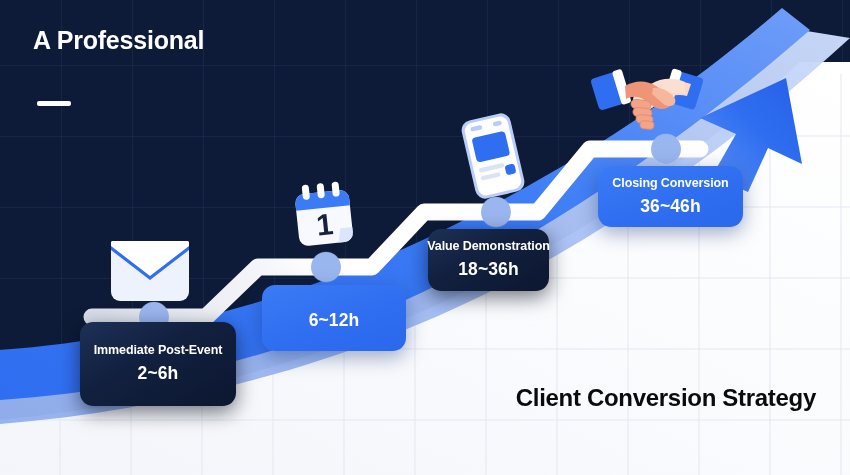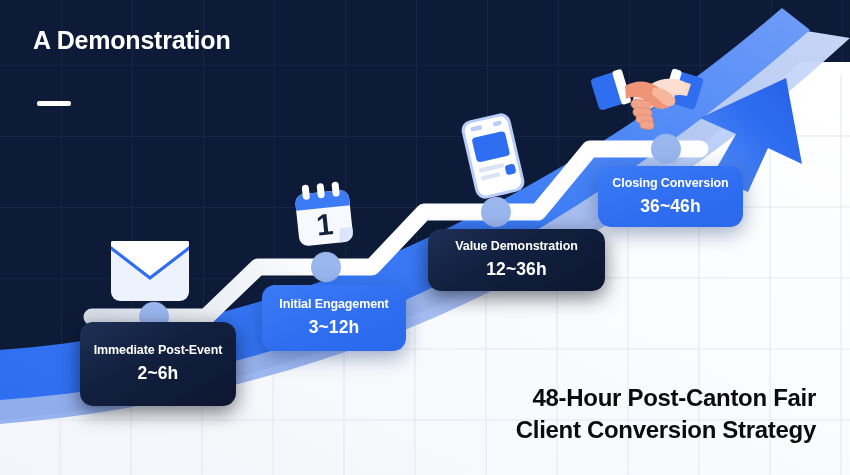--- a/index.html
+++ b/index.html
@@ -87,21 +87,21 @@
     font-size:17.5px;
     font-weight:bold;
     letter-spacing:0.1px;
     line-height:1.3;
     margin-top:4px;
     white-space:nowrap;
   }
 
   #card-1 { left:80px;  top:322px; width:156px; height:84px; }
   #card-2 { left:262px; top:285px; width:144px; height:66px; }
-  #card-3 { left:428px; top:229px; width:177px; height:62px; }
+  #card-3 { left:428px; top:229px; width:121px; height:62px; }
   #card-4 { left:598px; top:166px; width:145px; height:61px; }
 
   
   .node {
     position:absolute;
     width:30px; height:30px; border-radius:50%;
     background:#9ab6ee;
     box-shadow:0 0 0 0.5px rgba(255,255,255,0.18);
   }
   #node-1 { left:139px; top:302px; }
@@ -192,21 +192,21 @@
              L810,30 C716,112 606,194 474,266 C334,342 175,388 0,400 Z" fill="url(#gradBlueBand)"></path>
 
     <path d="M786,78 L700,118 L736,134 L712,176 L748,192 L768,148 L802,164 Z" fill="url(#gradArrow)"></path>
 
     <g fill="none" stroke="url(#gradPath)" stroke-width="17" stroke-linecap="round" stroke-linejoin="round">
       <path d="M92,317 L206,317 L258,267 L372,267 L424,212 L538,212 L590,149 L700,149"></path>
     </g>
   </svg>
 
   <div id="title-block">
-    <div class="tline">A Demonstration</div>
+    <div class="tline">A Professional</div>
   </div>
   <div id="title-rule"></div>
 
   <div class="icon-wrap" id="icon-mail">
     <svg width="80" height="62" viewBox="0 0 80 62">
       <rect x="1" y="1" width="78" height="60" rx="9" fill="#eef2fd"></rect>
       <path d="M1,10 L40,40 L79,10 L79,4 L40,33 L1,4 Z" fill="#2f6ef0"></path>
       <path d="M3,5 L40,34 L77,5" fill="none" stroke="#2f6ef0" stroke-width="7" stroke-linejoin="round"></path>
       <path d="M1,6 L40,36 L79,6 L79,2 A2,2 0 0 0 77,1 L3,1 A2,2 0 0 0 1,2 Z" fill="#ffffff"></path>
     </svg>
@@ -278,32 +278,30 @@
   <div class="node" id="node-2"></div>
   <div class="node" id="node-3"></div>
   <div class="node" id="node-4"></div>
 
   <div class="step-card dark" id="card-1">
     <div class="step-label">Immediate Post-Event</div>
     <div class="step-time">2~6h</div>
   </div>
 
   <div class="step-card blue" id="card-2">
-    <div class="step-label">Initial Engagement</div>
-    <div class="step-time">3~12h</div>
+    <div class="step-time">6~12h</div>
   </div>
 
   <div class="step-card dark" id="card-3">
     <div class="step-label">Value Demonstration</div>
-    <div class="step-time">12~36h</div>
+    <div class="step-time">18~36h</div>
   </div>
 
   <div class="step-card blue" id="card-4">
     <div class="step-label">Closing Conversion</div>
     <div class="step-time">36~46h</div>
   </div>
 
   <div id="subject-block">
-    <div class="sline">48-Hour Post-Canton Fair</div>
     <div class="sline">Client Conversion Strategy</div>
   </div>
 
 </div>
 
 </body></html>

